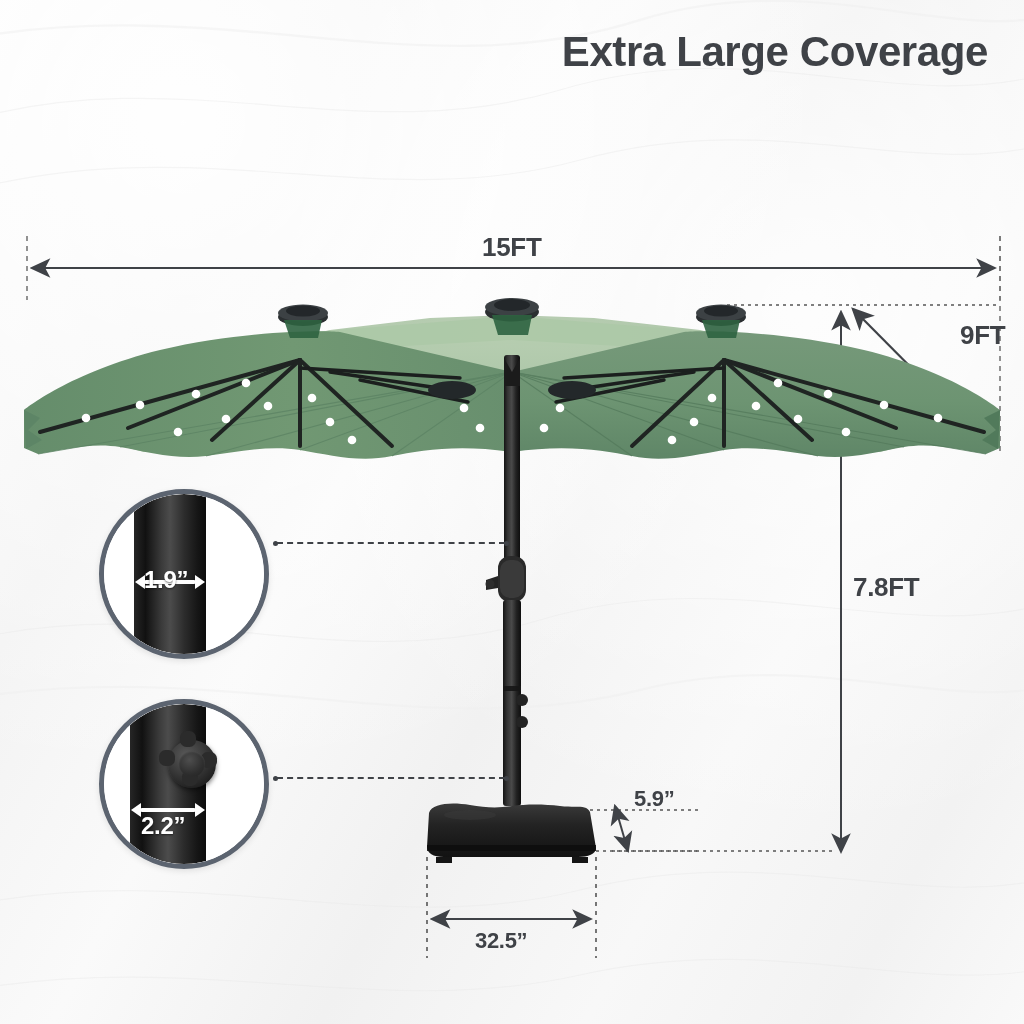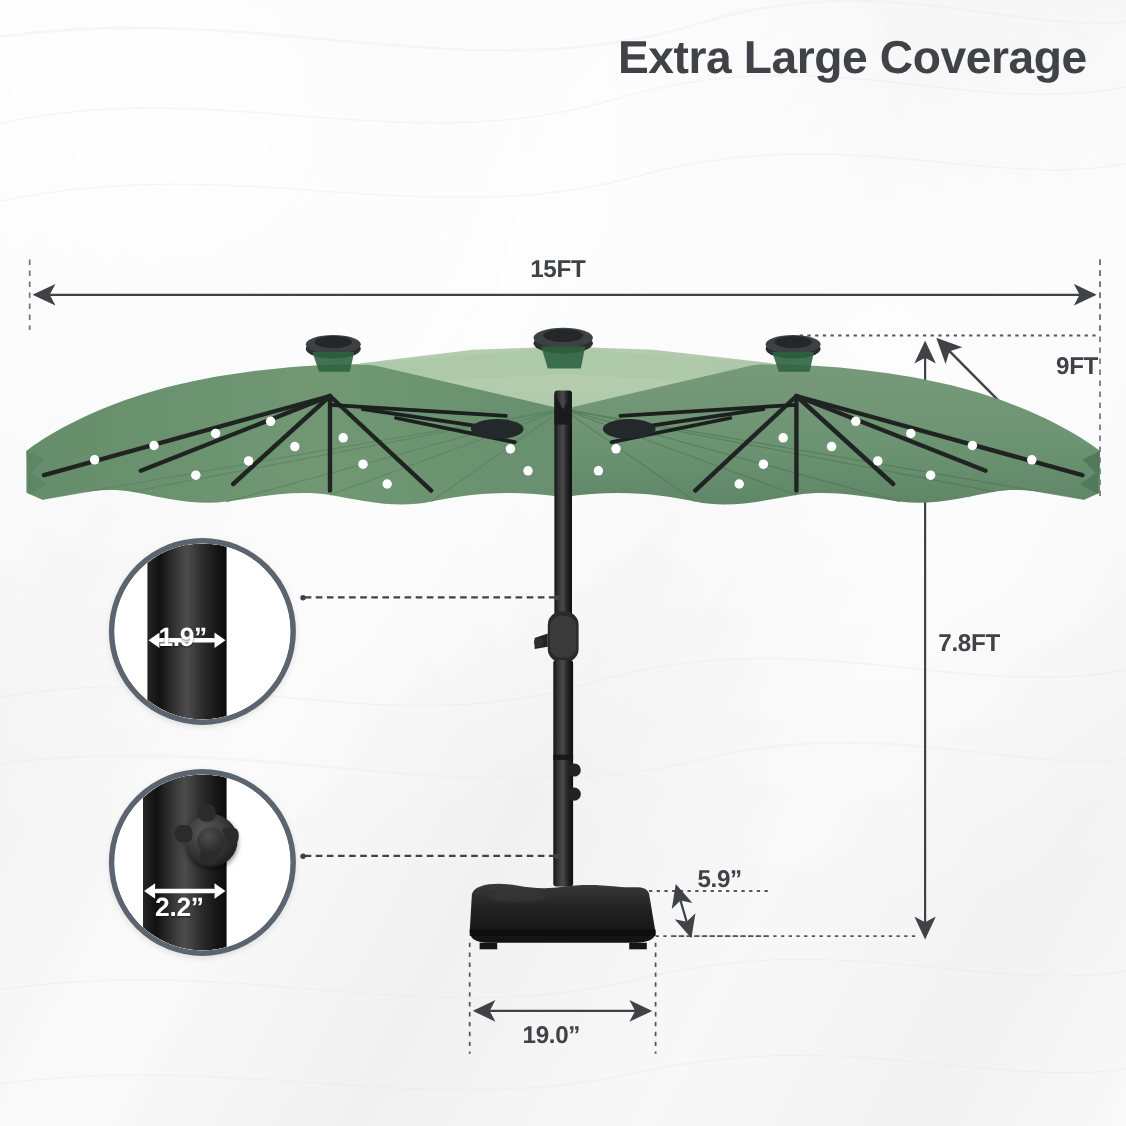--- a/index.html
+++ b/index.html
@@ -26,21 +26,21 @@
     color:#3f4247;letter-spacing:-0.4px;
   }
   .hdr .sub{
     margin-top:16px;font-size:20px;color:#4a4d52;font-weight:400;
   }
   
   .dim{
     position:absolute;color:#3f4247;font-weight:bold;
     white-space:nowrap;letter-spacing:-0.3px;
   }
-  .dim.ft{font-size:22px;}
+  .dim.ft{font-size:26px;}
   .dim.inch-w{font-size:22px;}
   .dim.white{color:#ffffff;font-size:24px;
      text-shadow:0 1px 2px rgba(0,0,0,.55);}
   
   .detail{
     position:absolute;border-radius:50%;
     border:5px solid #5c6470;background:#ffffff;
     overflow:hidden;
     box-shadow:0 2px 6px rgba(0,0,0,.10);
   }
@@ -335,21 +335,21 @@
       <line x1="427" y1="857" x2="427" y2="958" stroke="#555" stroke-width="1.6" stroke-dasharray="4 5"></line>
       <line x1="596" y1="857" x2="596" y2="958" stroke="#555" stroke-width="1.6" stroke-dasharray="4 5"></line>
       <line x1="432" y1="919" x2="591" y2="919" stroke="#3f4247" stroke-width="2" marker-start="url(#arrTail)" marker-end="url(#arrHead)"></line>
     </g>
   </svg>
 
   <div class="dim ft" style="left:482px;top:232px;">15FT</div>
   <div class="dim ft" style="left:960px;top:320px;">9FT</div>
   <div class="dim ft" style="left:853px;top:572px;">7.8FT</div>
   <div class="dim inch-w" style="left:634px;top:786px;">5.9”</div>
-  <div class="dim inch-w" style="left:475px;top:928px;">19.0”</div>
+  <div class="dim inch-w" style="left:475px;top:928px;">32.5”</div>
 
   <div class="detail" style="left:99px;top:489px;width:160px;height:160px;">
     <div class="inner">
       <div class="pole-seg" style="left:30px;width:72px;"></div>
       <div class="warrow" style="left:40px;top:86px;width:52px;"></div>
     </div>
   </div>
   <div class="dim white" style="left:144px;top:566px;">1.9”</div>
 
   <div class="detail" style="left:99px;top:699px;width:160px;height:160px;">

